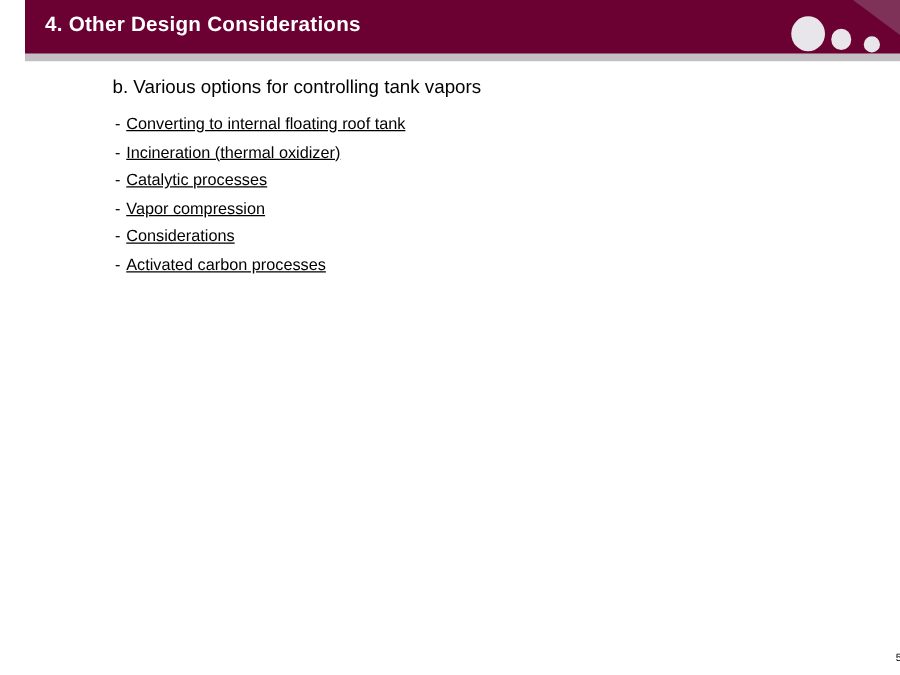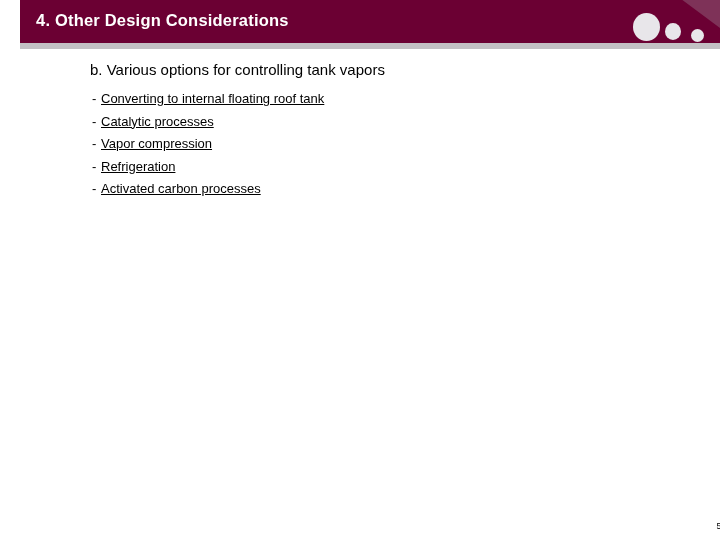--- a/index.html
+++ b/index.html
@@ -145,22 +145,23 @@
     <div class="header-dot" id="header-dot-small"></div>
     <div id="header-title">4. Other Design Considerations</div>
   </div>
 
   <div id="header-underbar"></div>
 
   <div id="content">
     <div id="section-heading">b. Various options for controlling tank vapors</div>
     <ul id="bullet-list">
         <li><span class="bullet-dash">-</span><span>Converting to internal floating roof tank</span></li>
+        <li><span class="bullet-dash">-</span><span>Incineration (thermal oxidizer)</span></li>
         <li><span class="bullet-dash">-</span><span>Catalytic processes</span></li>
         <li><span class="bullet-dash">-</span><span>Vapor compression</span></li>
-        <li><span class="bullet-dash">-</span><span>Refrigeration</span></li>
+        <li><span class="bullet-dash">-</span><span>Considerations</span></li>
         <li><span class="bullet-dash">-</span><span>Activated carbon processes</span></li>
       </ul>
   </div>
 
   <div id="footer-page-number">51</div>
 
 </div>
 
 </body></html>

